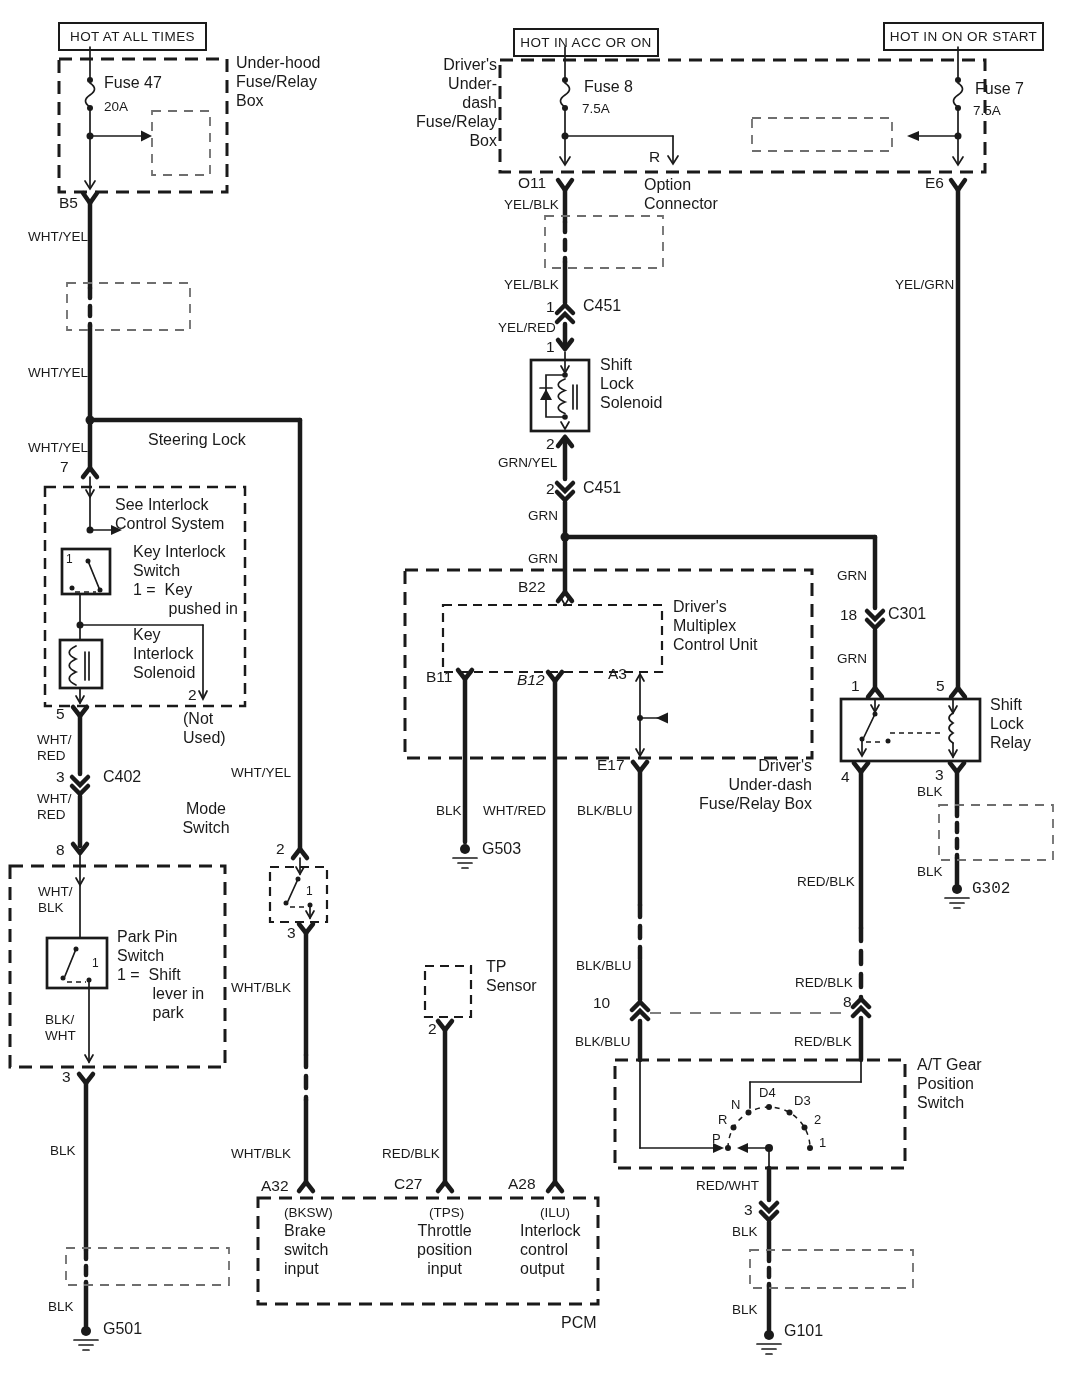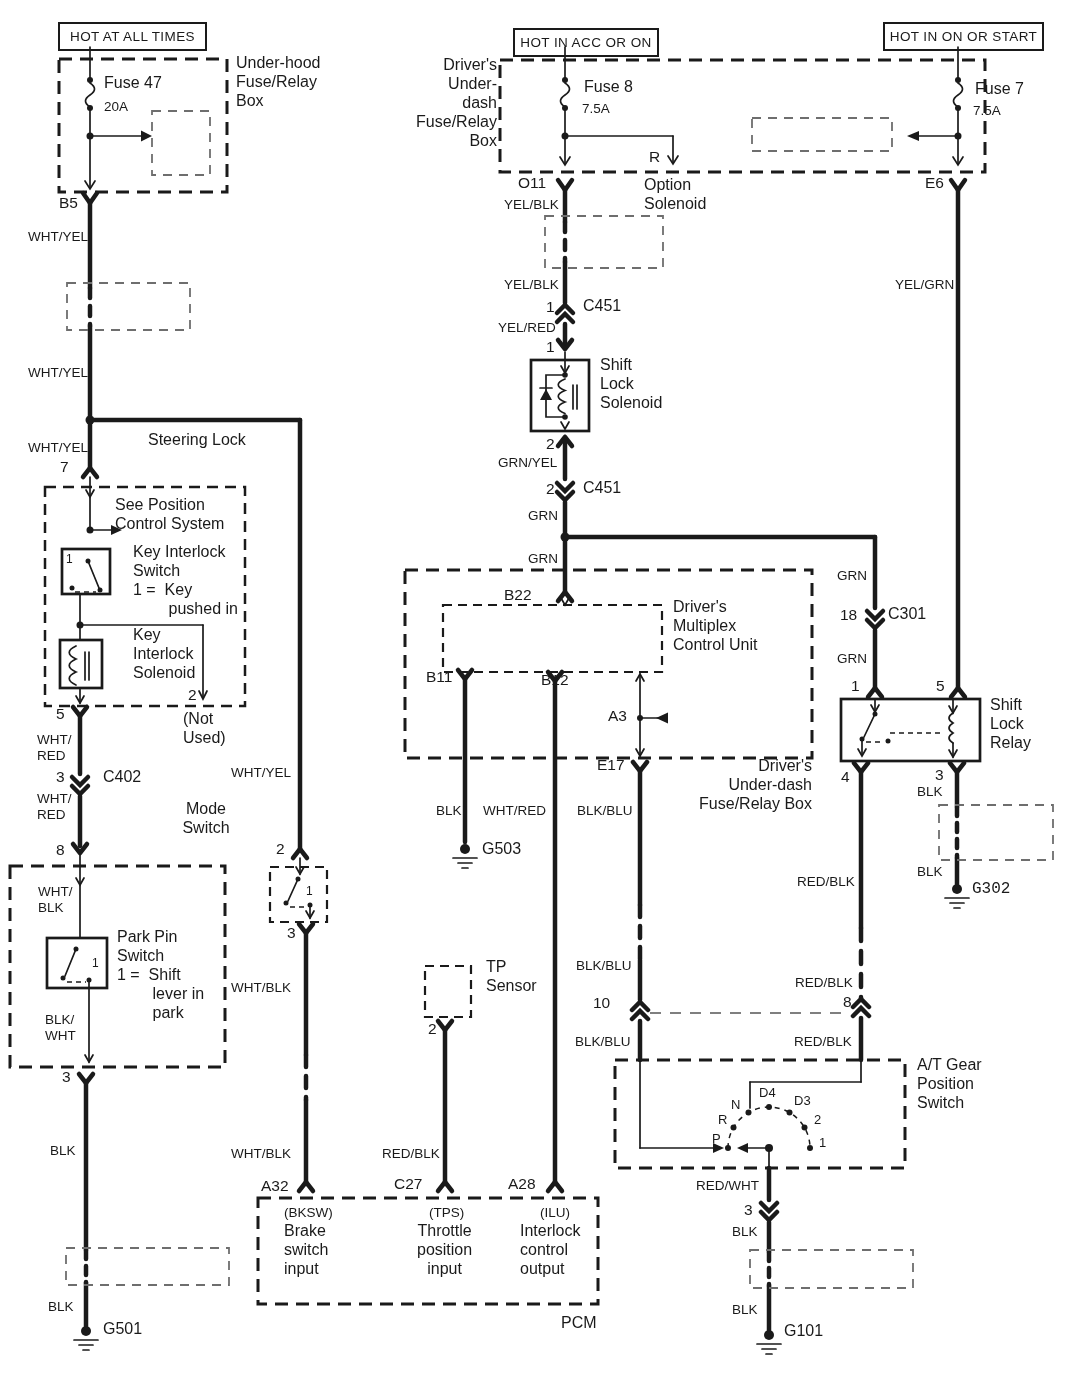--- a/index.html
+++ b/index.html
@@ -305,21 +305,21 @@
 Fuse/Relay
 Box</div>
 <div class="lb c" style="left:104px;top:74px;">Fuse 47</div>
 <div class="lb w" style="left:104px;top:99px;">20A</div>
 <div class="lb p" style="left:59px;top:194px;">B5</div>
 <div class="lb w" style="left:28px;top:229px;">WHT/YEL</div>
 <div class="lb w" style="left:28px;top:365px;">WHT/YEL</div>
 <div class="lb c" style="left:148px;top:431px;">Steering Lock</div>
 <div class="lb w" style="left:28px;top:440px;">WHT/YEL</div>
 <div class="lb p" style="left:60px;top:458px;">7</div>
-<div class="lb c" style="left:115px;top:496px;">See Position
+<div class="lb c" style="left:115px;top:496px;">See Interlock
 Control System</div>
 <div class="lb t" style="left:66px;top:552px;">1</div>
 <div class="lb c" style="left:133px;top:543px;">Key Interlock
 Switch
 1 =  Key
         pushed in</div>
 <div class="lb c" style="left:133px;top:626px;">Key
 Interlock
 Solenoid</div>
 <div class="lb p" style="left:188px;top:686px;">2</div>
@@ -379,43 +379,43 @@
 
 <div class="lb c ra" style="left:415px;top:56px;width:82px;">Driver's
 Under-dash
 Fuse/Relay
 Box</div>
 <div class="lb c" style="left:584px;top:78px;">Fuse 8</div>
 <div class="lb w" style="left:582px;top:101px;">7.5A</div>
 <div class="lb p" style="left:649px;top:148px;">R</div>
 <div class="lb p" style="left:518px;top:174px;">O11</div>
 <div class="lb c" style="left:644px;top:176px;">Option
-Solenoid</div>
+Connector</div>
 <div class="lb w" style="left:504px;top:197px;">YEL/BLK</div>
 <div class="lb w" style="left:504px;top:277px;">YEL/BLK</div>
 <div class="lb p" style="left:546px;top:298px;">1</div>
 <div class="lb c" style="left:583px;top:297px;">C451</div>
 <div class="lb w" style="left:498px;top:320px;">YEL/RED</div>
 <div class="lb p" style="left:546px;top:338px;">1</div>
 <div class="lb c" style="left:600px;top:356px;">Shift
 Lock
 Solenoid</div>
 <div class="lb p" style="left:546px;top:435px;">2</div>
 <div class="lb w" style="left:498px;top:455px;">GRN/YEL</div>
 <div class="lb p" style="left:546px;top:480px;">2</div>
 <div class="lb c" style="left:583px;top:479px;">C451</div>
 <div class="lb w" style="left:528px;top:508px;">GRN</div>
 <div class="lb w" style="left:528px;top:551px;">GRN</div>
-<div class="lb p" style="left:504px;top:578px;margin-top:8px;">B22</div>
+<div class="lb p" style="left:518px;top:578px;">B22</div>
 <div class="lb c" style="left:673px;top:598px;">Driver's
 Multiplex
 Control Unit</div>
 <div class="lb p" style="left:426px;top:668px;">B11</div>
-<div class="lb p" style="left:541px;top:671px;">B12</div>
-<div class="lb p" style="left:608px;top:665px;margin-top:42px;">A3</div>
+<div class="lb p" style="left:517px;top:671px;font-style:italic;">B12</div>
+<div class="lb p" style="left:608px;top:665px;">A3</div>
 <div class="lb p" style="left:597px;top:756px;">E17</div>
 <div class="lb c ra" style="left:612px;top:757px;width:200px;">Driver's
 Under-dash
 Fuse/Relay Box</div>
 <div class="lb w" style="left:436px;top:803px;">BLK</div>
 <div class="lb w" style="left:483px;top:803px;">WHT/RED</div>
 <div class="lb w" style="left:577px;top:803px;">BLK/BLU</div>
 <div class="lb c" style="left:482px;top:840px;">G503</div>
 <div class="lb w" style="left:576px;top:958px;">BLK/BLU</div>
 <div class="lb p" style="left:593px;top:994px;">10</div>

